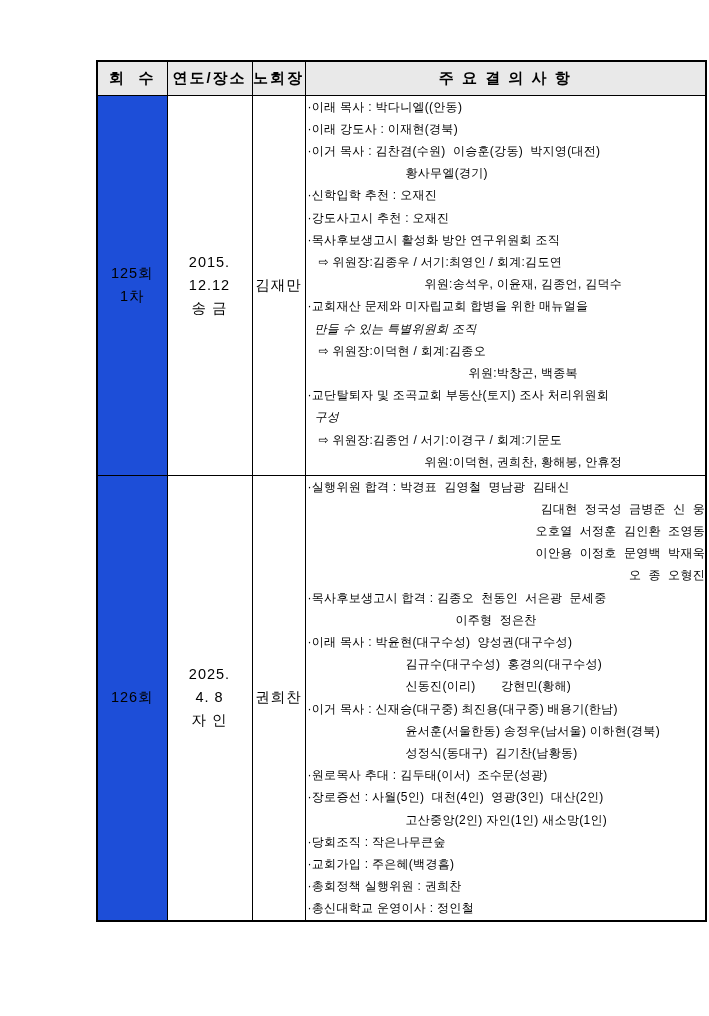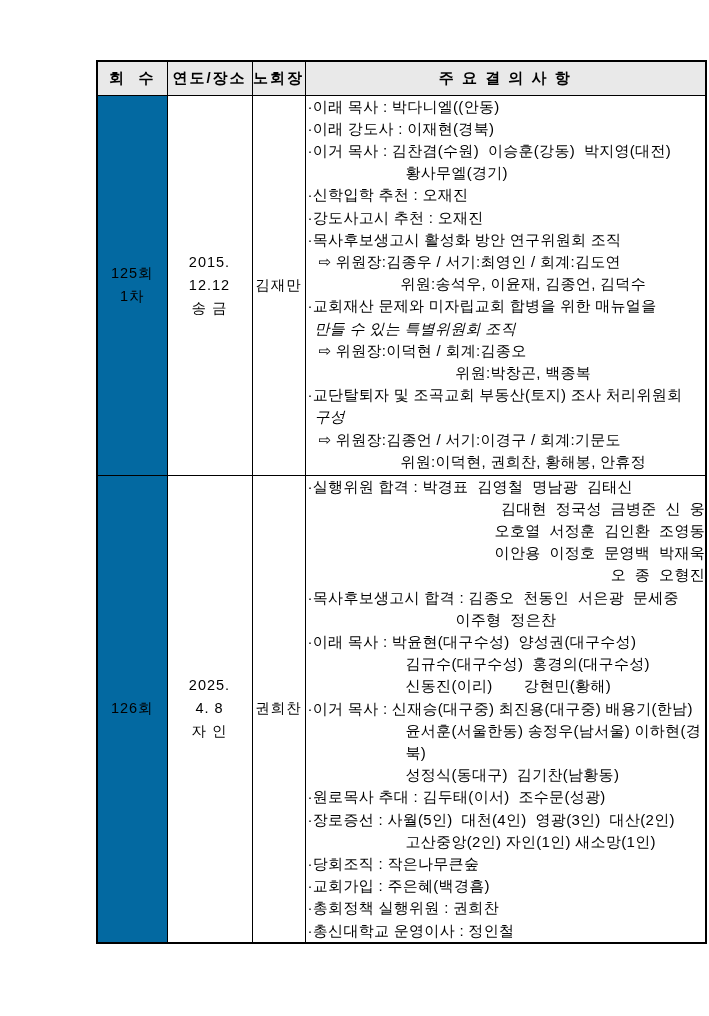--- a/index.html
+++ b/index.html
@@ -40,27 +40,27 @@
   tbody tr.row-a { height: 380px; }
   tbody tr.row-b { height: 446px; }
   tbody td.c-session, tbody td.c-date, tbody td.c-mod {
     text-align: center;
     vertical-align: middle;
     font-size: 14.5px;
     line-height: 23px;
     letter-spacing: 1px;
     white-space: pre-line;
   }
-  tbody td.c-session { background: #0369a1; }
+  tbody td.c-session { background: #1d4ed8; }
   td.c-res {
     vertical-align: top;
     padding: 4px 3px 0 3px;
   }
   .res-line {
-    font-size: 15px;
+    font-size: 12px;
     line-height: 22.2px;
     letter-spacing: 0.3px;
     white-space: pre-wrap;
   }
   .ind-0 { padding-left: 2px; }
   .ind-1 { padding-left: 9px; font-style: italic; }
   .ind-2 { padding-left: 13px; }
   .ind-3 { padding-left: 36px; text-align: center; }
   .ind-4 { padding-left: 100px; }
   .ind-5 { padding-left: 132px; text-align: right; }

